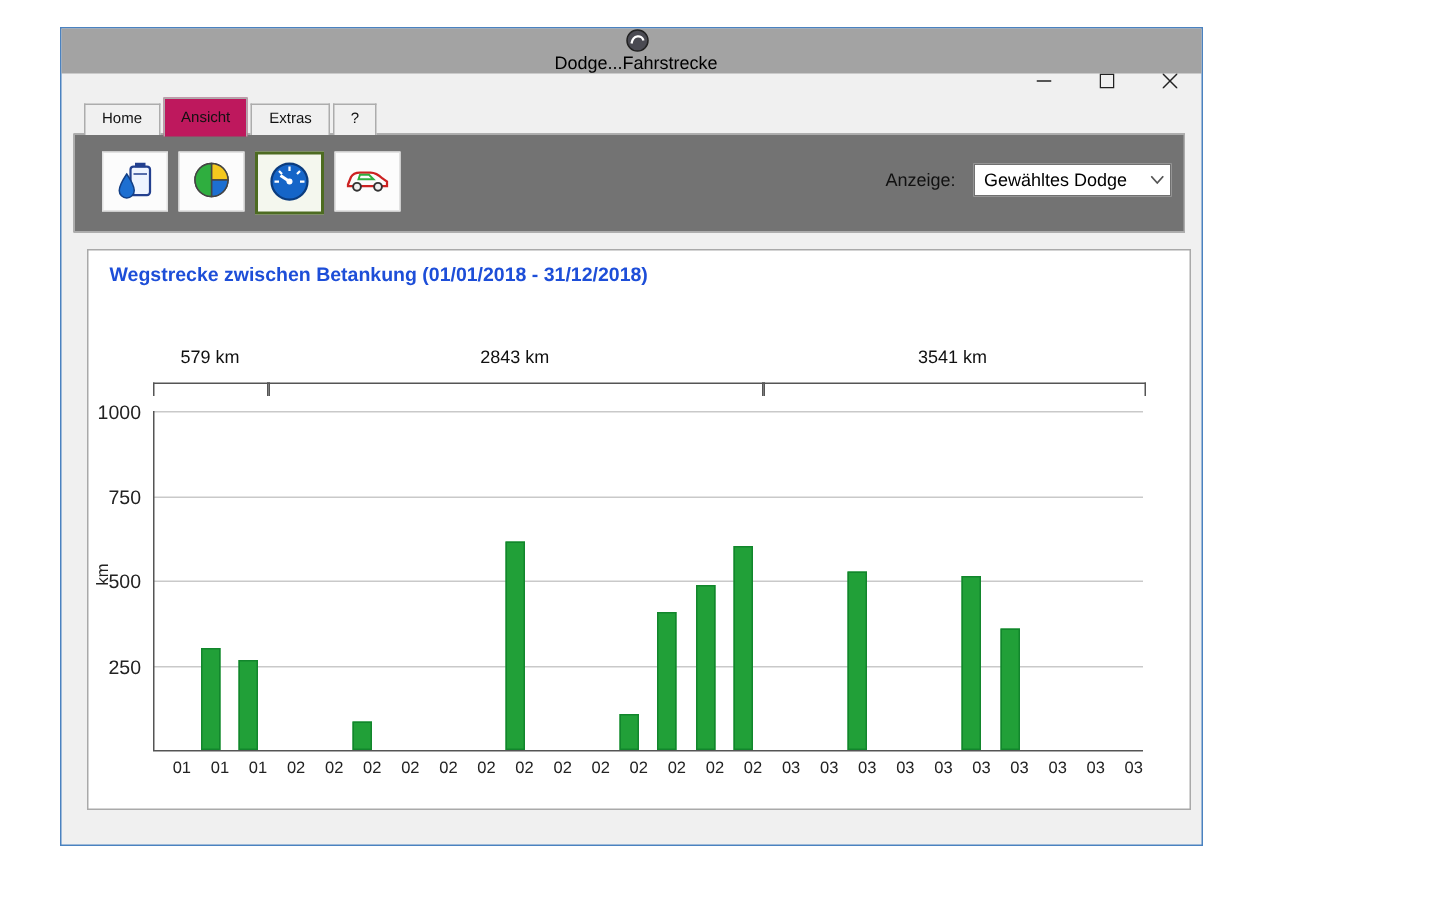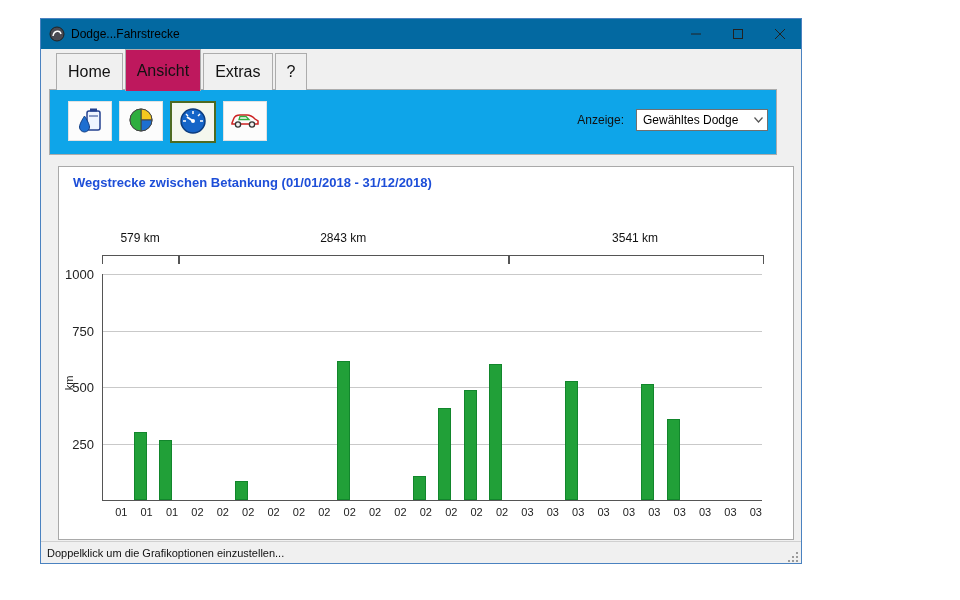--- a/index.html
+++ b/index.html
@@ -4,38 +4,38 @@
 <style>
   * { box-sizing: content-box; }
   html,body { margin:0; padding:0; }
   body { width:960px; height:600px; background:#ffffff; font-family:"Liberation Sans", sans-serif; }
   .screen { position:relative; width:960px; height:600px; background:#ffffff; overflow:hidden; }
 
   .window { position:absolute; left:40px; top:18px; width:760px; height:544px;
             background:#f0f0f0; border:1px solid #4a82c0; }
 
   
-  .titlebar { position:absolute; left:0; top:0; right:0; height:30px; background:#0369a1;
-              display:flex; align-items:center; }
+  .titlebar { position:absolute; left:0; top:0; right:0; height:30px; background:#a3a3a3;
+              display:flex; align-items:center;flex-direction:column; }
   .app-icon { margin-left:8px; display:flex; }
   .title { font-size:12px; color:#000; margin-left:6px; }
   .win-controls { margin-left:auto; display:flex; height:100%; }
   .wbtn { width:42px; height:100%; border:none; background:transparent; display:flex;
           align-items:center; justify-content:center; padding:0; cursor:default; }
 
   
   .tabstrip { position:absolute; left:15px; top:44px; height:27px; display:flex;
               align-items:flex-end; z-index:3; }
-  .tab { font-size:16px; color:#111; background:#f0f0f0; border:1px solid #acacac;
-         border-bottom:none; height:20px; line-height:20px; padding:8px 11px; margin-right:2px; }
+  .tab { font-size:10px; color:#111; background:#f0f0f0; border:1px solid #acacac;
+         border-bottom:none; height:20px; line-height:20px; padding:0 11px; margin-right:2px; }
   .tab.active { background:#be185d; height:25px; line-height:25px; margin-bottom:-1px; z-index:4; }
 
   
-  .toolbar-box { position:absolute; left:8px; right:24px; top:70px; height:64px;
-                 background:#0ea5e9; border:1px solid #acacac; }
+  .toolbar-box { position:absolute; left:8px; right:11px; top:70px; height:64px;
+                 background:#737373; border:1px solid #acacac; }
   .tool-buttons { position:absolute; left:18px; top:11px; display:flex; gap:7px; }
   .tool-btn { width:42px; height:38px; background:#fcfcfc; border:1px solid #e2e2e2;
               display:flex; align-items:center; justify-content:center; padding:0; }
   .tool-btn.selected { border:2px solid #4d6b21; background:#f4f7ee; }
   .anzeige { position:absolute; right:8px; top:19px; display:flex; align-items:center; }
   .anzeige-label { font-size:12px; color:#111; margin-right:12px; }
   .dropdown { width:124px; height:20px; background:#ffffff; border:1px solid #707070;
               display:flex; align-items:center; font-size:12px; padding-left:6px; }
   .dd-arrow { margin-left:auto; width:18px; display:flex; justify-content:center; }
 
@@ -215,28 +215,15 @@
           <div class="bracket" style="left: 43px; top: 88px; width: 76.1538px;"></div>
           <div class="bracket-label" style="left: 43px; top: 64px; width: 76.1538px;">579 km</div>
           <div class="bracket" style="left: 119.154px; top: 88px; width: 330px;"></div>
           <div class="bracket-label" style="left: 119.154px; top: 64px; width: 330px;">2843 km</div>
           <div class="bracket" style="left: 449.154px; top: 88px; width: 253.846px;"></div>
           <div class="bracket-label" style="left: 449.154px; top: 64px; width: 253.846px;">3541 km</div>
           <div class="ylabel-rot" style="left: -2px; top: 210px;">km</div>
         </div>
     </div>
 
-    <div class="statusbar">
-      <span>Doppelklick um die Grafikoptionen einzustellen...</span>
-      <span class="grip">
-        <svg width="12" height="12" viewBox="0 0 12 12">
-          <rect x="9" y="1" width="2" height="2" fill="#9a9a9a"></rect>
-          <rect x="9" y="5" width="2" height="2" fill="#9a9a9a"></rect>
-          <rect x="9" y="9" width="2" height="2" fill="#9a9a9a"></rect>
-          <rect x="5" y="5" width="2" height="2" fill="#9a9a9a"></rect>
-          <rect x="5" y="9" width="2" height="2" fill="#9a9a9a"></rect>
-          <rect x="1" y="9" width="2" height="2" fill="#9a9a9a"></rect>
-        </svg>
-      </span>
-    </div>
 
   </div>
 </div>
 
 </body></html>

